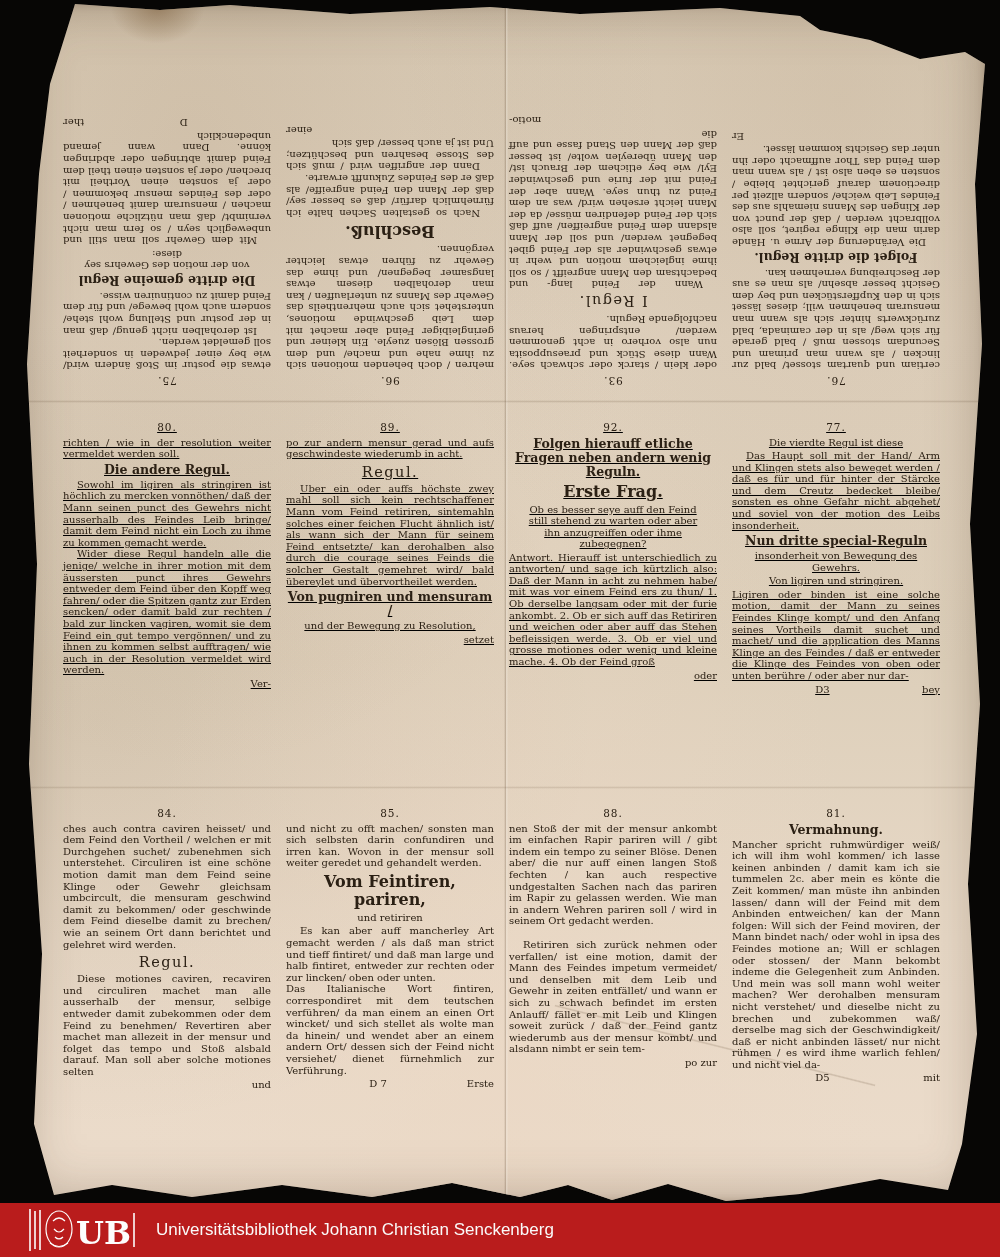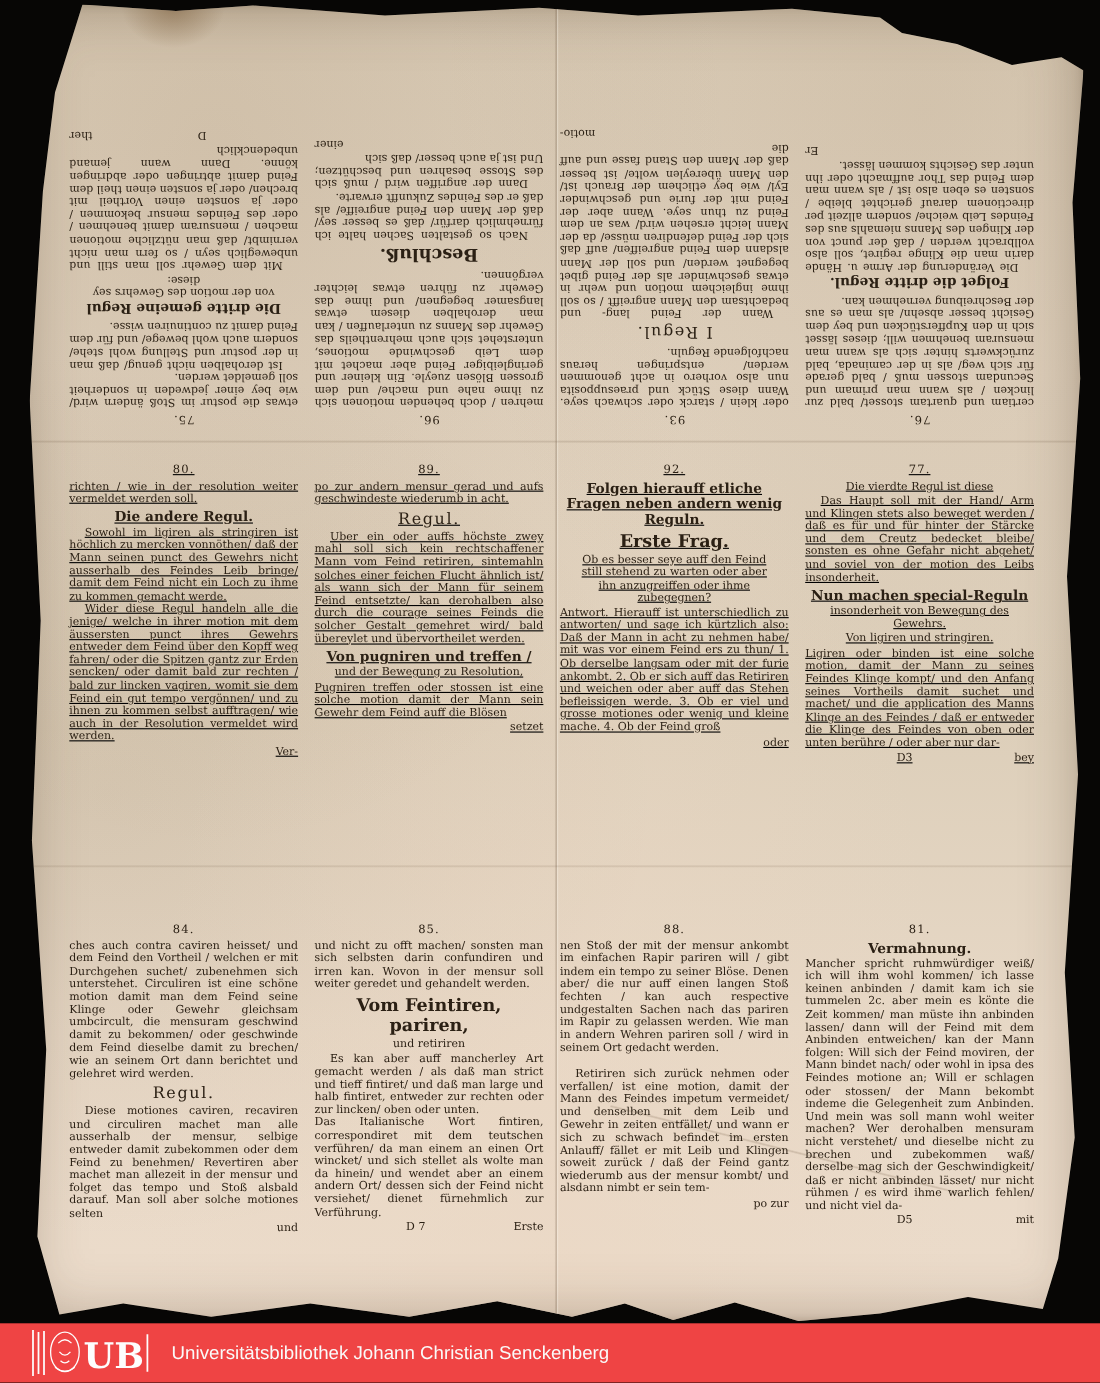--- a/index.html
+++ b/index.html
@@ -31,36 +31,36 @@
   .crease-h1{position:absolute;left:0;top:396px;width:100%;height:3px;
     background:linear-gradient(180deg, rgba(255,255,255,0), rgba(100,78,55,0.18), rgba(255,255,255,0));}
   .crease-h2{position:absolute;left:0;top:782px;width:100%;height:3px;
     background:linear-gradient(180deg, rgba(255,255,255,0), rgba(100,78,55,0.15), rgba(255,255,255,0));}
   .crease-d{position:absolute;left:530px;top:1040px;width:330px;height:3px;transform:rotate(14deg);
     background:linear-gradient(180deg, rgba(255,255,255,0), rgba(100,78,55,0.22), rgba(255,255,255,0));}
   
   .row{position:absolute;left:40px;width:900px;display:flex;gap:9px;}
   .row1{top:44px;height:338px;}
   .row2{top:418px;height:332px;text-decoration:underline;}
-  .row3{top:836px;height:352px;}
+  .row3{top:804px;height:352px;}
   .page{width:214px;height:100%;overflow:hidden;color:#2b2014;font-size:10px;line-height:11.6px;padding:0 3px;box-sizing:border-box;}
   .flipped{transform:rotate(180deg);}
   .pnum{text-align:center;font-size:10.5px;letter-spacing:1px;margin-bottom:3px;}
   .body{margin:0;text-align:justify;}
   .ind{text-indent:14px;}
   .h1{text-align:center;font-weight:bold;font-size:12.5px;line-height:14px;margin:3px 0 2px;}
   .hxl{text-align:center;font-weight:bold;font-size:16px;line-height:18px;margin:4px 0 3px;}
   .hroman{text-align:center;font-weight:normal;font-size:14.5px;line-height:16px;letter-spacing:1.5px;margin:4px 0 3px;}
   .sub{text-align:center;font-size:10px;line-height:11.5px;margin:0 14px 2px;}
   .sigrow{display:flex;margin-top:2px;}
   .sig{margin:0 auto 0 40%;}
   .catch{margin-left:auto;}
   .catch.only{margin-left:auto;}
   
-  .banner{position:absolute;left:0;bottom:0;width:1000px;height:54px;background:#ef4444;
+  .banner{position:absolute;left:0;bottom:0;width:1000px;height:54px;background:#b91c1c;
     display:flex;align-items:center;font-family:"Liberation Sans",sans-serif;}
   .logo{margin-left:28px;flex:0 0 auto;}
   .banner-text{margin-left:16px;color:#fafaf9;font-size:17px;line-height:20px;text-align:center;}
 </style>
 </head>
 <body>
 
 <div class="stage">
   <div class="paper">
     <div class="blotch-top"></div>
@@ -121,42 +121,41 @@
         <p class="body ind">Wider diese Regul handeln alle die jenige/ welche in ihrer motion mit dem äussersten punct ihres Gewehrs entweder dem Feind über den Kopff weg fahren/ oder die Spitzen gantz zur Erden sencken/ oder damit bald zur rechten / bald zur lincken vagiren, womit sie dem Feind ein gut tempo vergönnen/ und zu ihnen zu kommen selbst aufftragen/ wie auch in der Resolution vermeldet wird werden.</p>
         <div class="sigrow">
           <span class="catch only">Ver-</span>
         </div>
       </div>
       <div class="page">
         <div class="pnum">89.</div>
         <p class="body">po zur andern mensur gerad und aufs geschwindeste wiederumb in acht.</p>
         <div class="hroman">Regul.</div>
         <p class="body ind">Uber ein oder auffs höchste zwey mahl soll sich kein rechtschaffener Mann vom Feind retiriren, sintemahln solches einer feichen Flucht ähnlich ist/ als wann sich der Mann für seinem Feind entsetzte/ kan derohalben also durch die courage seines Feinds die solcher Gestalt gemehret wird/ bald übereylet und übervortheilet werden.</p>
-        <div class="h1">Von pugniren und treffen /</div>
+        <div class="h1">Von pugniren und mensuram /</div>
         <div class="sub">und der Bewegung zu Resolution,</div>
-        <p class="body">Pugniren treffen oder stossen ist eine solche motion damit der Mann sein Gewehr dem Feind auff die Blösen</p>
         <div class="sigrow">
           <span class="catch only">setzet</span>
         </div>
       </div>
       <div class="page">
         <div class="pnum">92.</div>
         <div class="h1">Folgen hierauff etliche Fragen neben andern wenig Reguln.</div>
         <div class="hxl">Erste Frag.</div>
         <div class="sub">Ob es besser seye auff den Feind still stehend zu warten oder aber ihn anzugreiffen oder ihme zubegegnen?</div>
         <p class="body">Antwort.  Hierauff ist unterschiedlich zu antworten/ und sage ich kürtzlich also: Daß der Mann in acht zu nehmen habe/ mit was vor einem Feind ers zu thun/ 1. Ob derselbe langsam oder mit der furie ankombt. 2. Ob er sich auff das Retiriren und weichen oder aber auff das Stehen befleissigen werde. 3. Ob er viel und grosse motiones oder wenig und kleine mache. 4. Ob der Feind groß</p>
         <div class="sigrow">
           <span class="catch only">oder</span>
         </div>
       </div>
       <div class="page">
         <div class="pnum">77.</div>
         <div class="sub">Die vierdte Regul ist diese</div>
         <p class="body ind">Das Haupt soll mit der Hand/ Arm und Klingen stets also beweget werden / daß es für und für hinter der Stärcke und dem Creutz bedecket bleibe/ sonsten es ohne Gefahr nicht abgehet/ und soviel von der motion des Leibs insonderheit.</p>
-        <div class="h1">Nun machen special-Reguln</div>
+        <div class="h1">Nun dritte special-Reguln</div>
         <div class="sub">insonderheit von Bewegung des Gewehrs.</div>
         <div class="sub">Von ligiren und stringiren.</div>
         <p class="body">Ligiren oder binden ist eine solche motion, damit der Mann zu seines Feindes Klinge kompt/ und den Anfang seines Vortheils damit suchet und machet/ und die application des Manns Klinge an des Feindes / daß er entweder die Klinge des Feindes von oben oder unten berühre / oder aber nur dar-</p>
         <div class="sigrow">
           <span class="sig">D3</span>
           <span class="catch">bey</span>
         </div>
       </div>
     </div>
 

